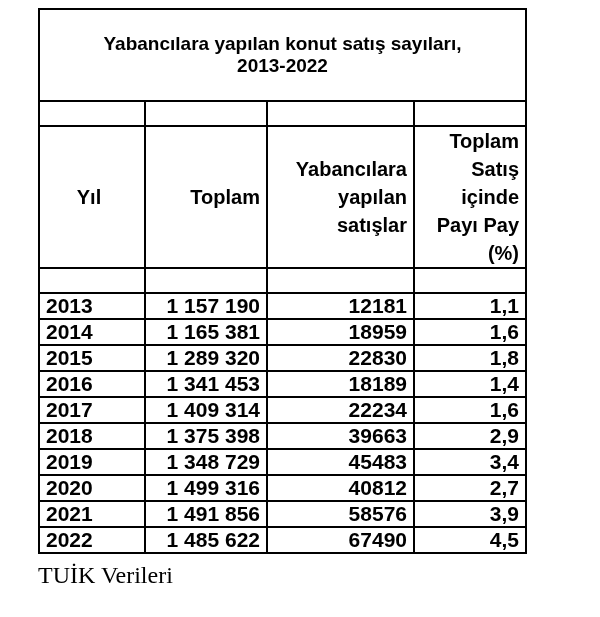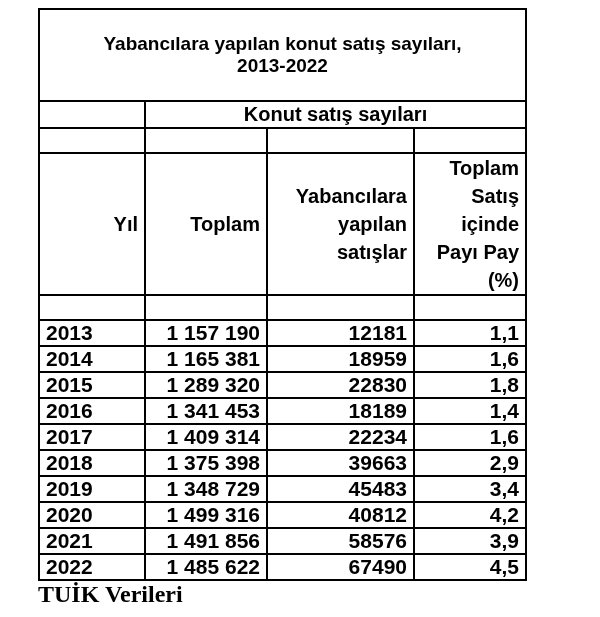--- a/index.html
+++ b/index.html
@@ -54,60 +54,56 @@
   }
   tr.t-header td {
     height: 103px;
     vertical-align: middle;
     font-size: 20px;
     line-height: 28px;
     white-space: pre-line;
     text-align: right;
   }
   tr.t-header td.year {
-    text-align: right;
+    text-align: center;
     padding-left: 0;
   }
   tr.t-data td {
     height: 24px;
     font-size: 21px;
     text-align: right;
     vertical-align: middle;
     white-space: nowrap;
   }
   tr.t-data td.year {
     text-align: left;
   }
   .source-note {
-    margin-top: 0;
+    margin-top: 8px;
     font-family: "Liberation Serif", serif;
-    font-weight: bold;
+    font-weight: normal;
     font-size: 24px;
     color: #000;
   }
 </style>
 </head>
 <body>
 
 <div class="page">
   <table class="sales">
     <colgroup>
       <col style="width:106px">
       <col style="width:122px">
       <col style="width:147px">
       <col style="width:112px">
     </colgroup>
     <tbody>
       <tr class="t-title">
         <td colspan="4">Yabancılara yapılan konut satış sayıları,
 2013-2022</td>
-      </tr>
-      <tr class="t-group">
-        <td></td>
-        <td colspan="3">Konut satış sayıları</td>
       </tr>
       <tr class="t-spacer">
         <td></td>
         <td></td>
         <td></td>
         <td></td>
       </tr>
       <tr class="t-header">
         <td class="year">Yıl</td>
         <td>Toplam</td>
@@ -165,21 +161,21 @@
       <tr class="t-data">
         <td class="year">2019</td>
         <td>1 348 729</td>
         <td>45483</td>
         <td>3,4</td>
       </tr>
       <tr class="t-data">
         <td class="year">2020</td>
         <td>1 499 316</td>
         <td>40812</td>
-        <td>4,2</td>
+        <td>2,7</td>
       </tr>
       <tr class="t-data">
         <td class="year">2021</td>
         <td>1 491 856</td>
         <td>58576</td>
         <td>3,9</td>
       </tr>
       <tr class="t-data">
         <td class="year">2022</td>
         <td>1 485 622</td>

